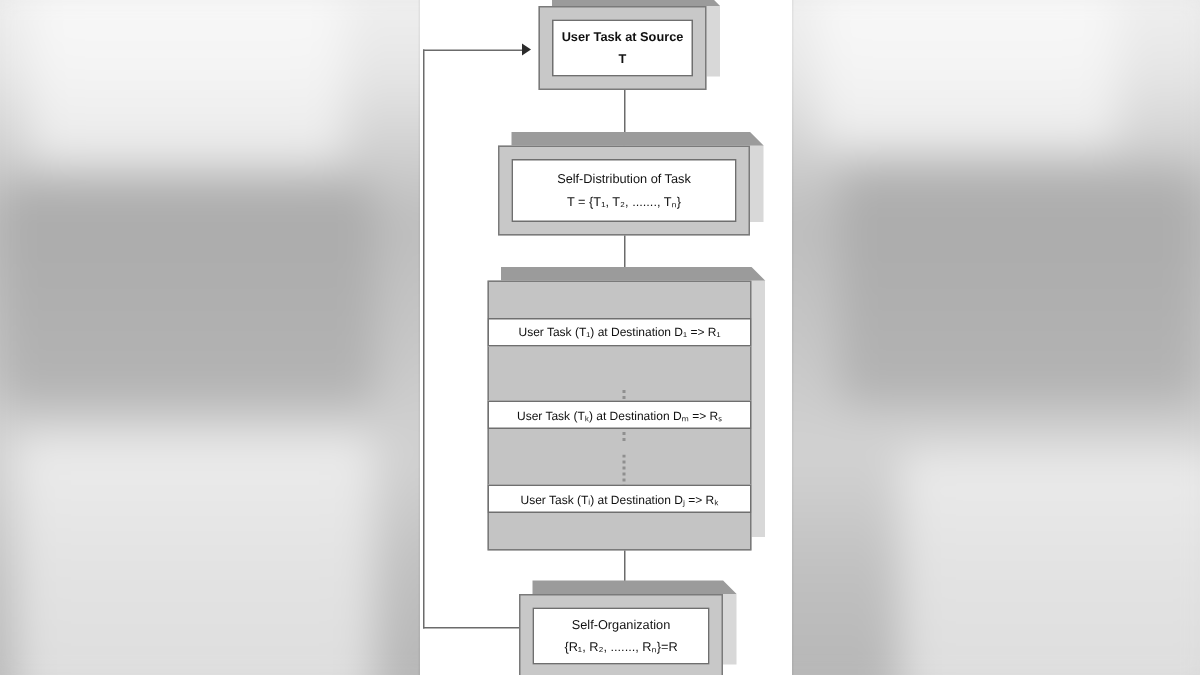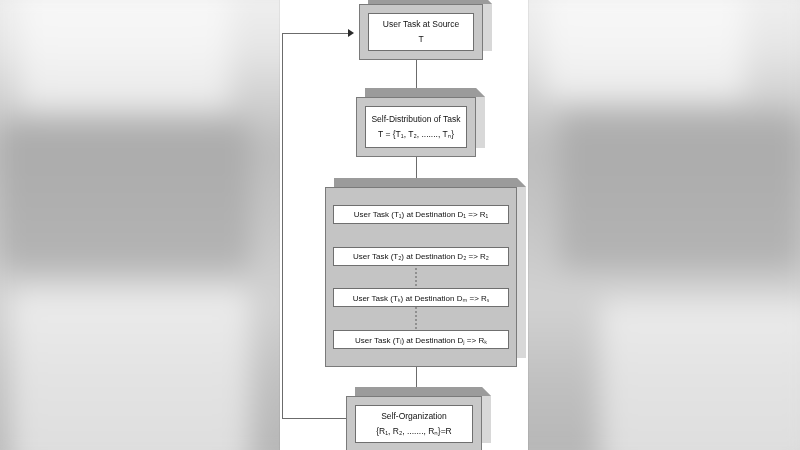--- a/index.html
+++ b/index.html
@@ -162,60 +162,57 @@
     <div class="bg-blob" style="left:600px; top:300px; width:220px; height:170px;"></div>
   </div>
 
   <div id="canvas">
 
     <div class="hline" style="left:2px; top:418px; width:64px;"></div>
     <div class="vline" style="left:2px; top:33px; height:386px;"></div>
     <div class="hline" style="left:2px; top:33px; width:68px;"></div>
     <div class="arrow-right" style="left:68px; top:29px;"></div>
 
-    <div class="box3d" style="left:79px; top:4px; width:124px; height:56px;">
+    <div class="box3d" style="left:79px; top:4px; width:112px; height:56px;font-weight:bold;">
       <div class="side"></div>
       <div class="top"></div>
       <div class="face"></div>
       <div class="inner">
         <div>User Task at Source</div>
         <div class="l2">T</div>
       </div>
     </div>
 
     <div class="vline" style="left:136px; top:60px; height:35px;"></div>
     <div class="arrow-down" style="left:132px; top:91px;"></div>
 
-    <div class="box3d" style="left:76px; top:97px; width:120px; height:60px;border-radius:21px;">
+    <div class="box3d" style="left:52px; top:97px; width:168px; height:60px;border-radius:21px;">
       <div class="side"></div>
       <div class="top"></div>
       <div class="face"></div>
       <div class="inner">
         <div>Self-Distribution of Task</div>
         <div class="l2">T = {T₁, T₂, ......., Tₙ}</div>
       </div>
     </div>
 
     <div class="vline" style="left:136px; top:157px; height:26px;"></div>
     <div class="arrow-down" style="left:132px; top:179px;"></div>
 
-    <div class="box3d group3d" style="left:45px; top:187px; width:192px; height:180px;">
+    <div class="box3d group3d" style="left:45px; top:187px; width:176px; height:180px;">
       <div class="side"></div>
       <div class="top"></div>
       <div class="face"></div>
 
       <div class="dotline" style="left:90px; top:73px; height:36px;"></div>
       <div class="dotline" style="left:90px; top:116px; height:34px;"></div>
 
       <div class="rows">
         <div class="row-box">
           <span>User Task (T₁) at Destination D₁ =&gt; R₁</span>
-        </div>
-        <div class="row-box">
-          <span>User Task (T₂) at Destination D₂ =&gt; R₂</span>
         </div>
         <div class="row-box">
           <span>User Task (Tₖ) at Destination Dₘ =&gt; Rₛ</span>
         </div>
         <div class="row-box">
           <span>User Task (Tᵢ) at Destination Dⱼ =&gt; Rₖ</span>
         </div>
       </div>
     </div>
 

